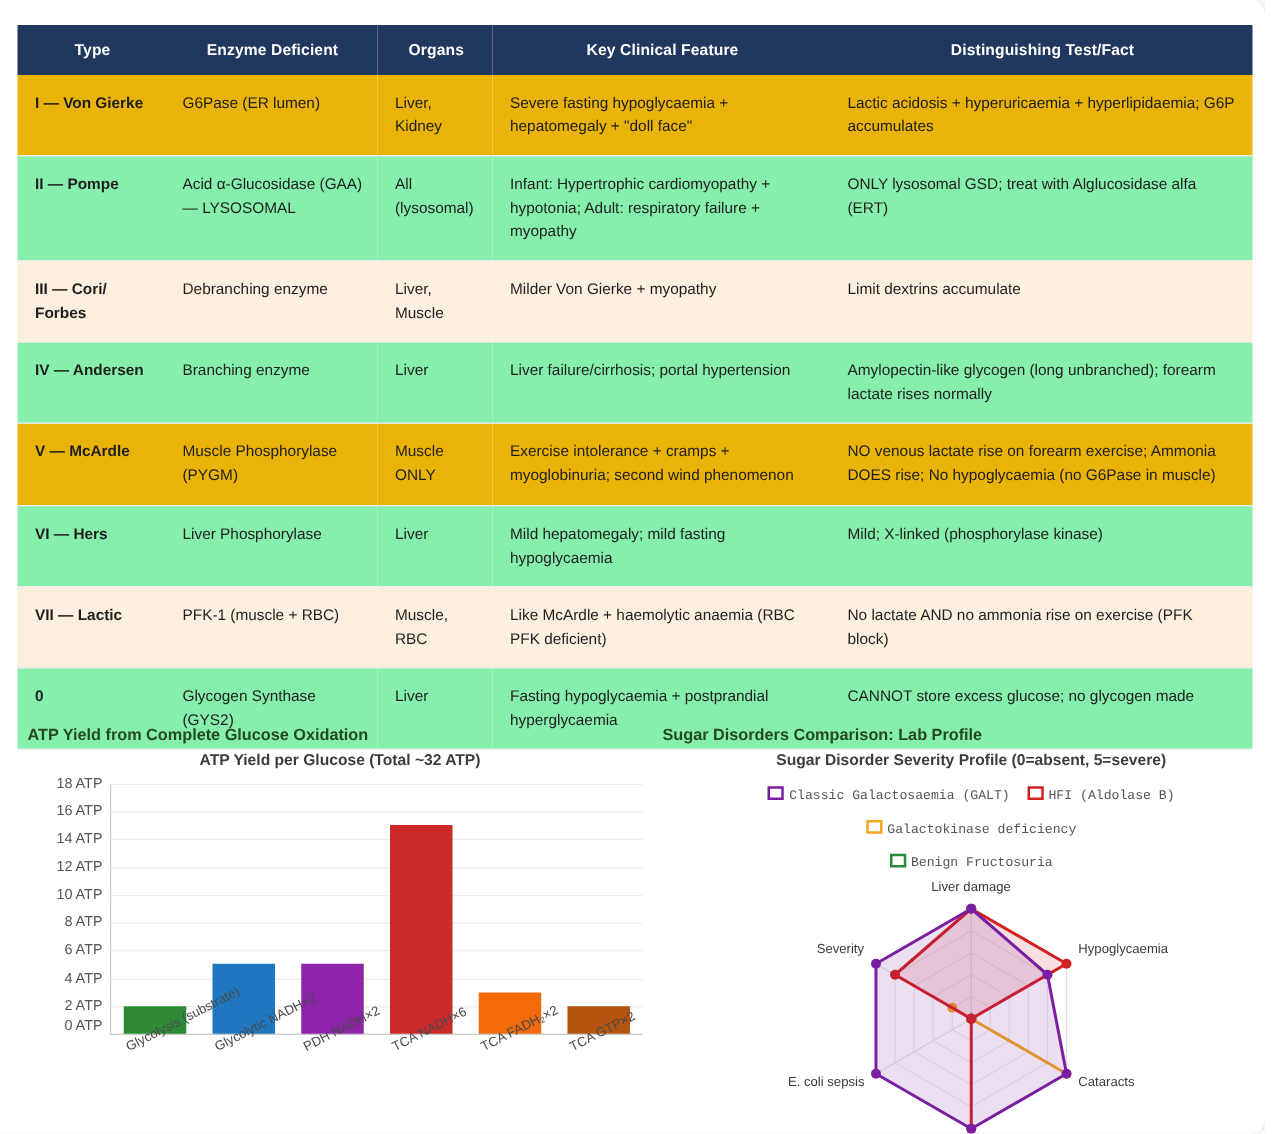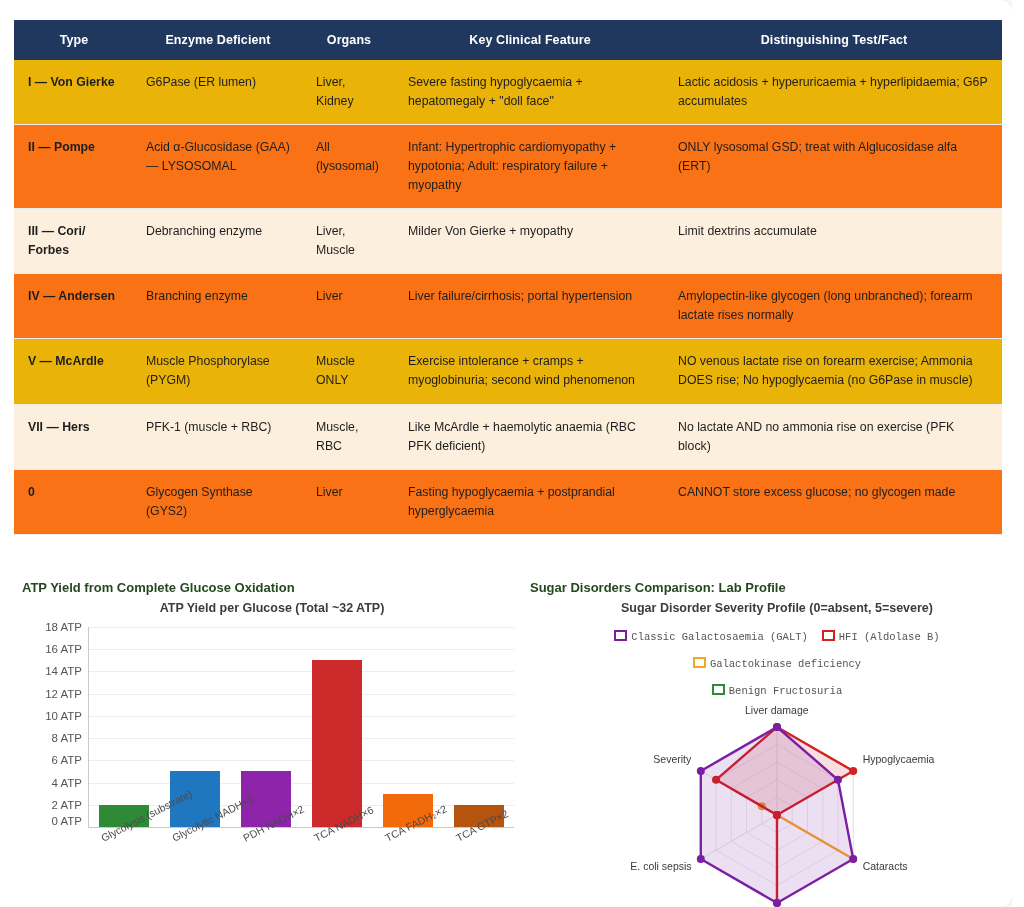--- a/index.html
+++ b/index.html
@@ -34,21 +34,21 @@
     letter-spacing:.1px;
   }
   table.gsd td{
     font-size:12.3px; color:#1e1e1e;
     padding:13px 12px 13px 14px;
     vertical-align:top; line-height:1.55;
     border-bottom:1px solid #ececec;
   }
   table.gsd td.type{ font-weight:bold; }
   tr.r-pink  td{ background:#eab308; }
-  tr.r-green td{ background:#f97316; }
+  tr.r-green td{ background:#86efac; }
   tr.r-orange td{ background:#fdefdd; }
   .c1{width:118px;} .c2{width:170px;} .c3{width:92px;} .c4{width:270px;} .c5{width:338px;}
 
   
   .panel{ position:absolute;margin-left:12px; }
   .panel-title{
     font-size:13px; font-weight:bold; color:#24491f;
     margin:0 0 4px 0;
   }
   .chart-title{
@@ -138,22 +138,29 @@
             <td>Liver failure/cirrhosis; portal hypertension</td>
             <td>Amylopectin-like glycogen (long unbranched); forearm lactate rises normally</td>
           </tr>
           <tr class="r-pink">
             <td class="type">V — McArdle</td>
             <td>Muscle Phosphorylase (PYGM)</td>
             <td>Muscle ONLY</td>
             <td>Exercise intolerance + cramps + myoglobinuria; second wind phenomenon</td>
             <td>NO venous lactate rise on forearm exercise; Ammonia DOES rise; No hypoglycaemia (no G6Pase in muscle)</td>
           </tr>
+          <tr class="r-green">
+            <td class="type">VI — Hers</td>
+            <td>Liver Phosphorylase</td>
+            <td>Liver</td>
+            <td>Mild hepatomegaly; mild fasting hypoglycaemia</td>
+            <td>Mild; X-linked (phosphorylase kinase)</td>
+          </tr>
           <tr class="r-orange">
-            <td class="type">VII — Hers</td>
+            <td class="type">VII — Lactic</td>
             <td>PFK-1 (muscle + RBC)</td>
             <td>Muscle, RBC</td>
             <td>Like McArdle + haemolytic anaemia (RBC PFK deficient)</td>
             <td>No lactate AND no ammonia rise on exercise (PFK block)</td>
           </tr>
           <tr class="r-green">
             <td class="type">0</td>
             <td>Glycogen Synthase (GYS2)</td>
             <td>Liver</td>
             <td>Fasting hypoglycaemia + postprandial hyperglycaemia</td>

